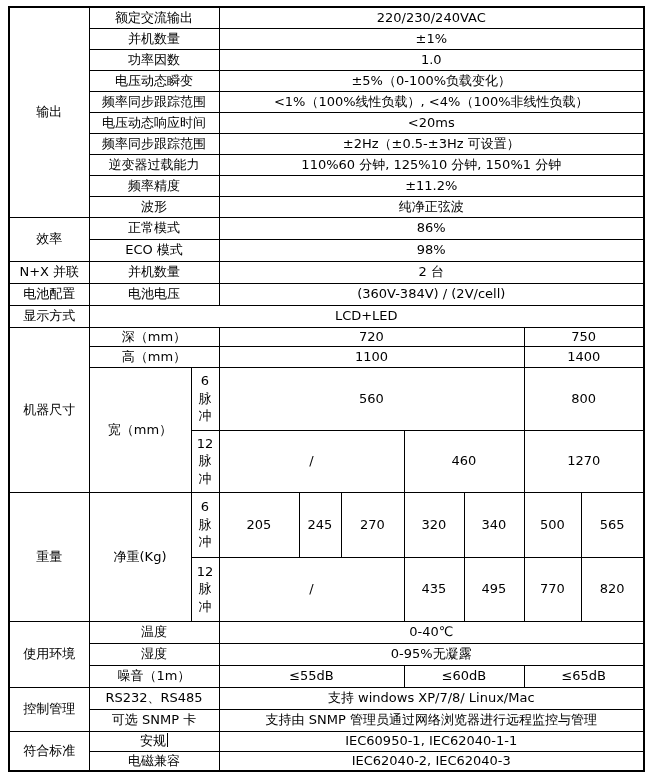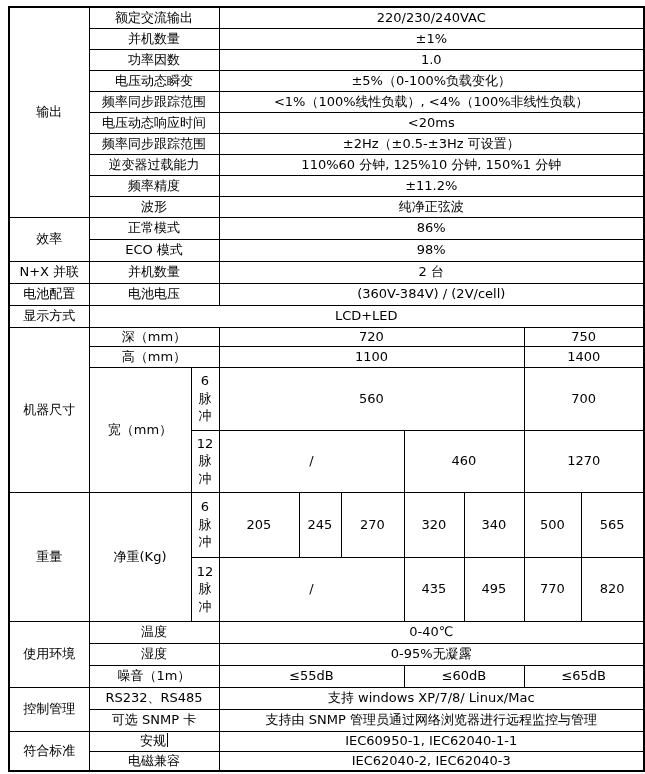--- a/index.html
+++ b/index.html
@@ -143,21 +143,21 @@
     <td colspan="2">高（mm）</td>
     <td colspan="5">1100</td>
     <td colspan="2">1400</td>
   </tr>
   <tr style="height:63px">
     <td rowspan="2">宽（mm）</td>
     <td class="vtext">6
 脉
 冲</td>
     <td colspan="5">560</td>
-    <td colspan="2">700</td>
+    <td colspan="2">800</td>
   </tr>
   <tr style="height:62px">
     <td class="vtext">12
 脉
 冲</td>
     <td colspan="3">/</td>
     <td colspan="2">460</td>
     <td colspan="2">1270</td>
   </tr>
 

